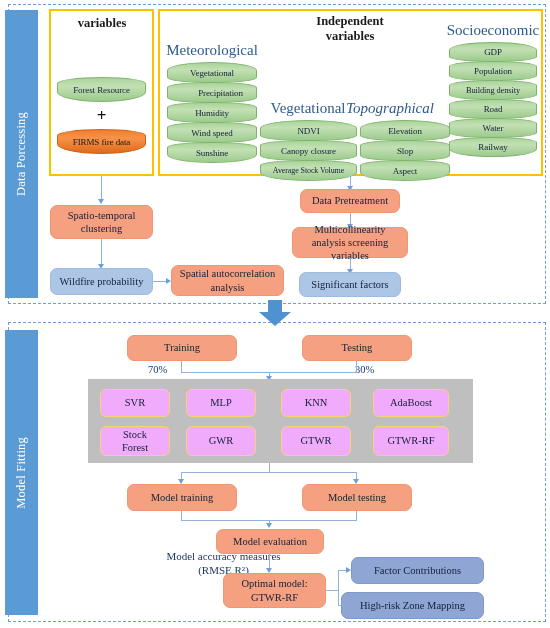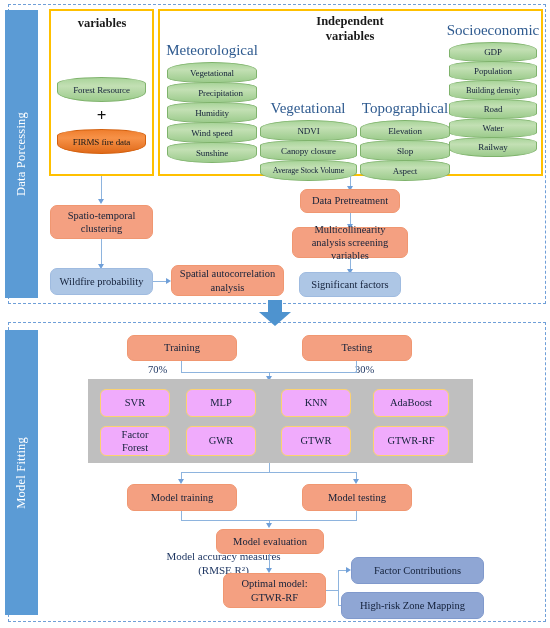--- a/index.html
+++ b/index.html
@@ -190,21 +190,21 @@
     <div class="cyl bot-cap" style="height:21px;">Sunshine</div>
   </div>
 
   <div class="cat-label" style="left:258px; top:100px; width:100px;">Vegetational</div>
   <div class="stack" style="left:260px; top:121px; width:97px;">
     <div class="cyl top-cap" style="height:21px;">NDVI</div>
     <div class="cyl" style="height:21px;">Canopy closure</div>
     <div class="cyl bot-cap" style="height:21px; font-size:8px;">Average Stock Volume</div>
   </div>
 
-  <div class="cat-label" style="left:355px; top:100px; width:100px;">Topographical</div>
+  <div class="cat-label" style="left:340px; top:100px; width:100px;font-style:italic;">Topographical</div>
   <div class="stack" style="left:360px; top:121px; width:90px;">
     <div class="cyl top-cap" style="height:21px;">Elevation</div>
     <div class="cyl" style="height:21px;">Slop</div>
     <div class="cyl bot-cap" style="height:21px;">Aspect</div>
   </div>
 
   <div class="cat-label" style="left:443px; top:22px; width:100px;">Socioeconomic</div>
   <div class="stack" style="left:449px; top:43px; width:88px;">
     <div class="cyl top-cap" style="height:20px;">GDP</div>
     <div class="cyl" style="height:20px;">Population</div>
@@ -263,21 +263,21 @@
   <div class="arrowhead" style="left:265.5px; top:376px;"></div>
 
   <div id="model-panel"></div>
 
   <div class="rbox yellow" style="left:100px; top:389px; width:70px; height:28px;">SVR</div>
   <div class="rbox yellow" style="left:186px; top:389px; width:70px; height:28px;">MLP</div>
   <div class="rbox yellow" style="left:281px; top:389px; width:70px; height:28px;">KNN</div>
   <div class="rbox yellow" style="left:373px; top:389px; width:76px; height:28px;">AdaBoost</div>
 
   <div class="rbox yellow" style="left:100px; top:426px; width:70px; height:30px; flex-direction:column;">
-    <div>Factor</div>
+    <div>Stock</div>
     <div>Forest</div>
   </div>
   <div class="rbox yellow" style="left:186px; top:426px; width:70px; height:30px;">GWR</div>
   <div class="rbox yellow" style="left:281px; top:426px; width:70px; height:30px;">GTWR</div>
   <div class="rbox yellow" style="left:373px; top:426px; width:76px; height:30px;">GTWR-RF</div>
 
   <div class="ln v" style="left:269px; top:463px; height:10px;"></div>
   <div class="ln h" style="left:181px; top:472px; width:176px;"></div>
   <div class="ln v" style="left:181px; top:472px; height:8px;"></div>
   <div class="ln v" style="left:356px; top:472px; height:8px;"></div>

